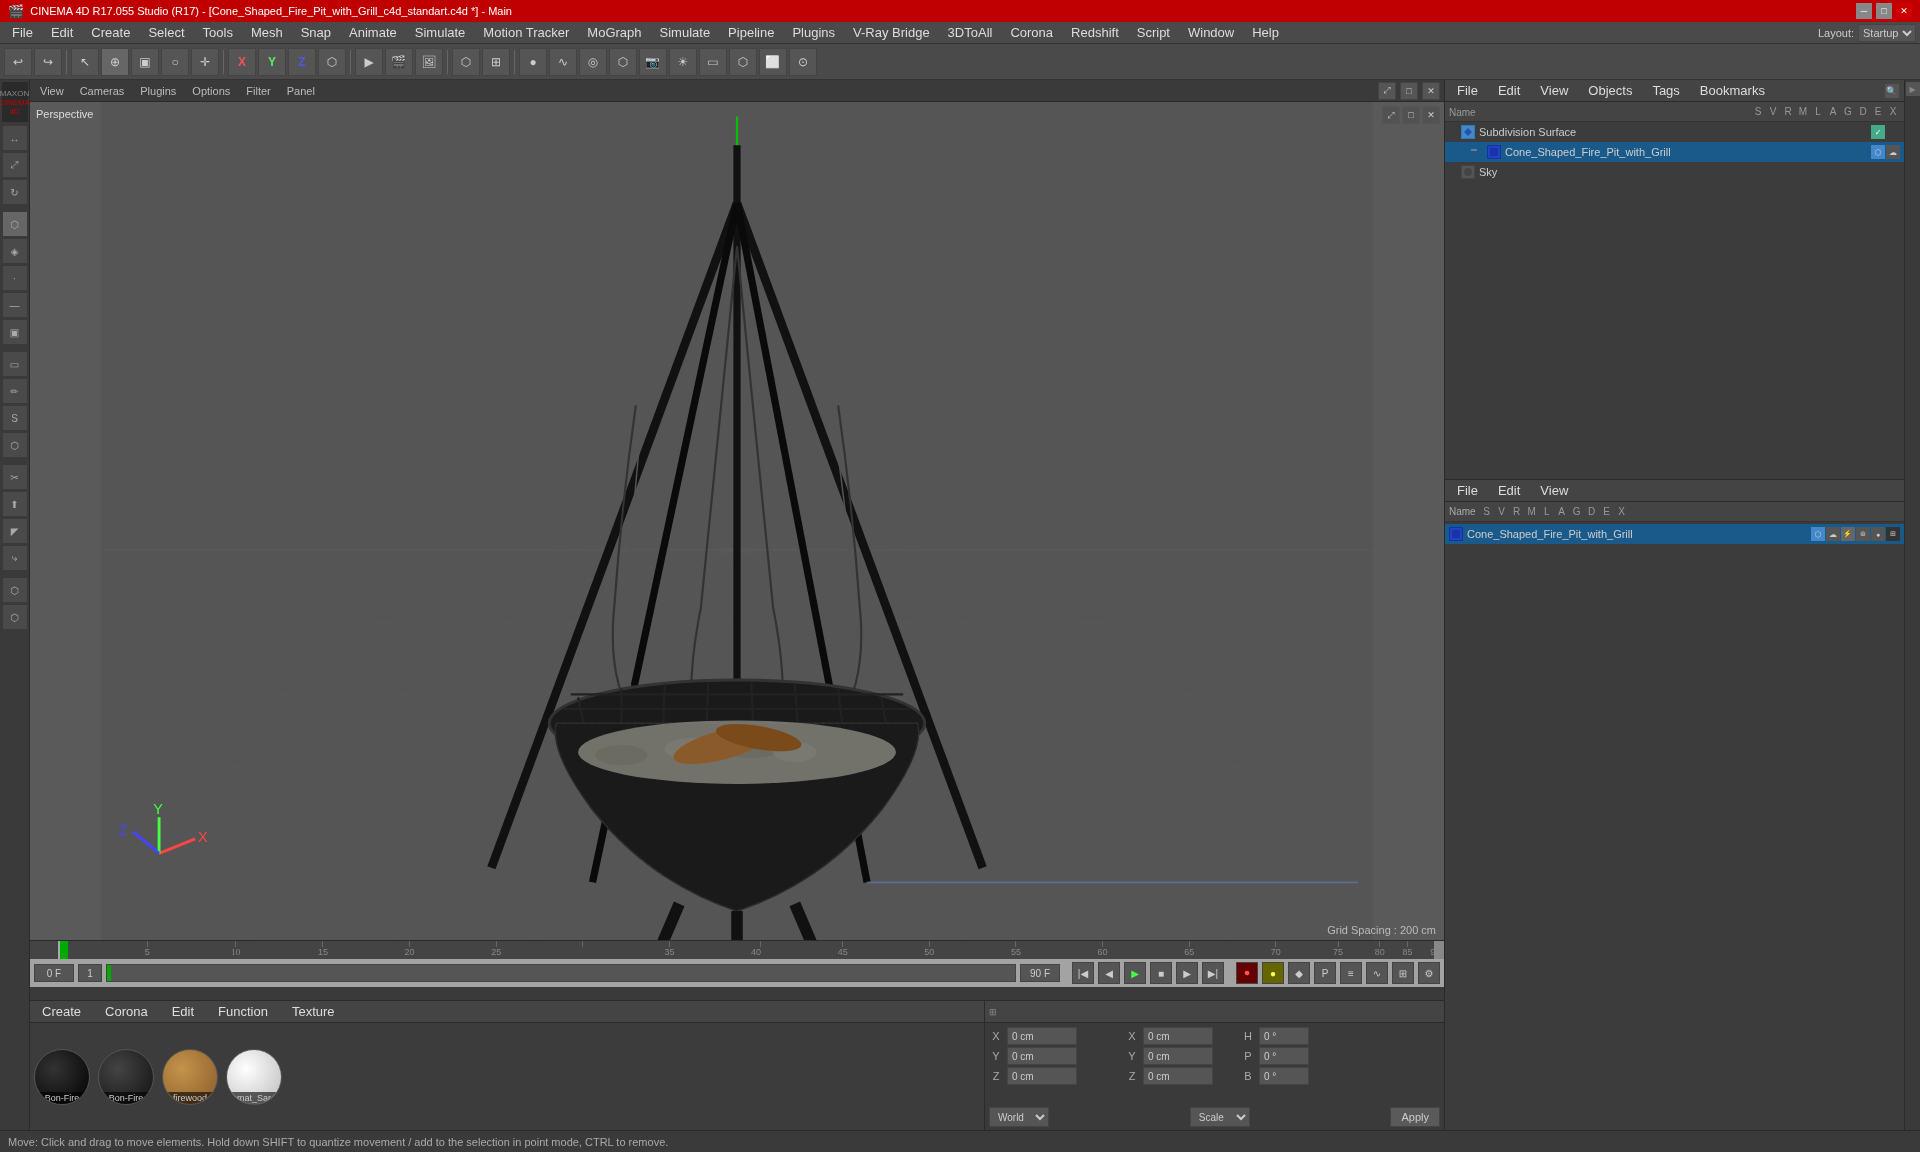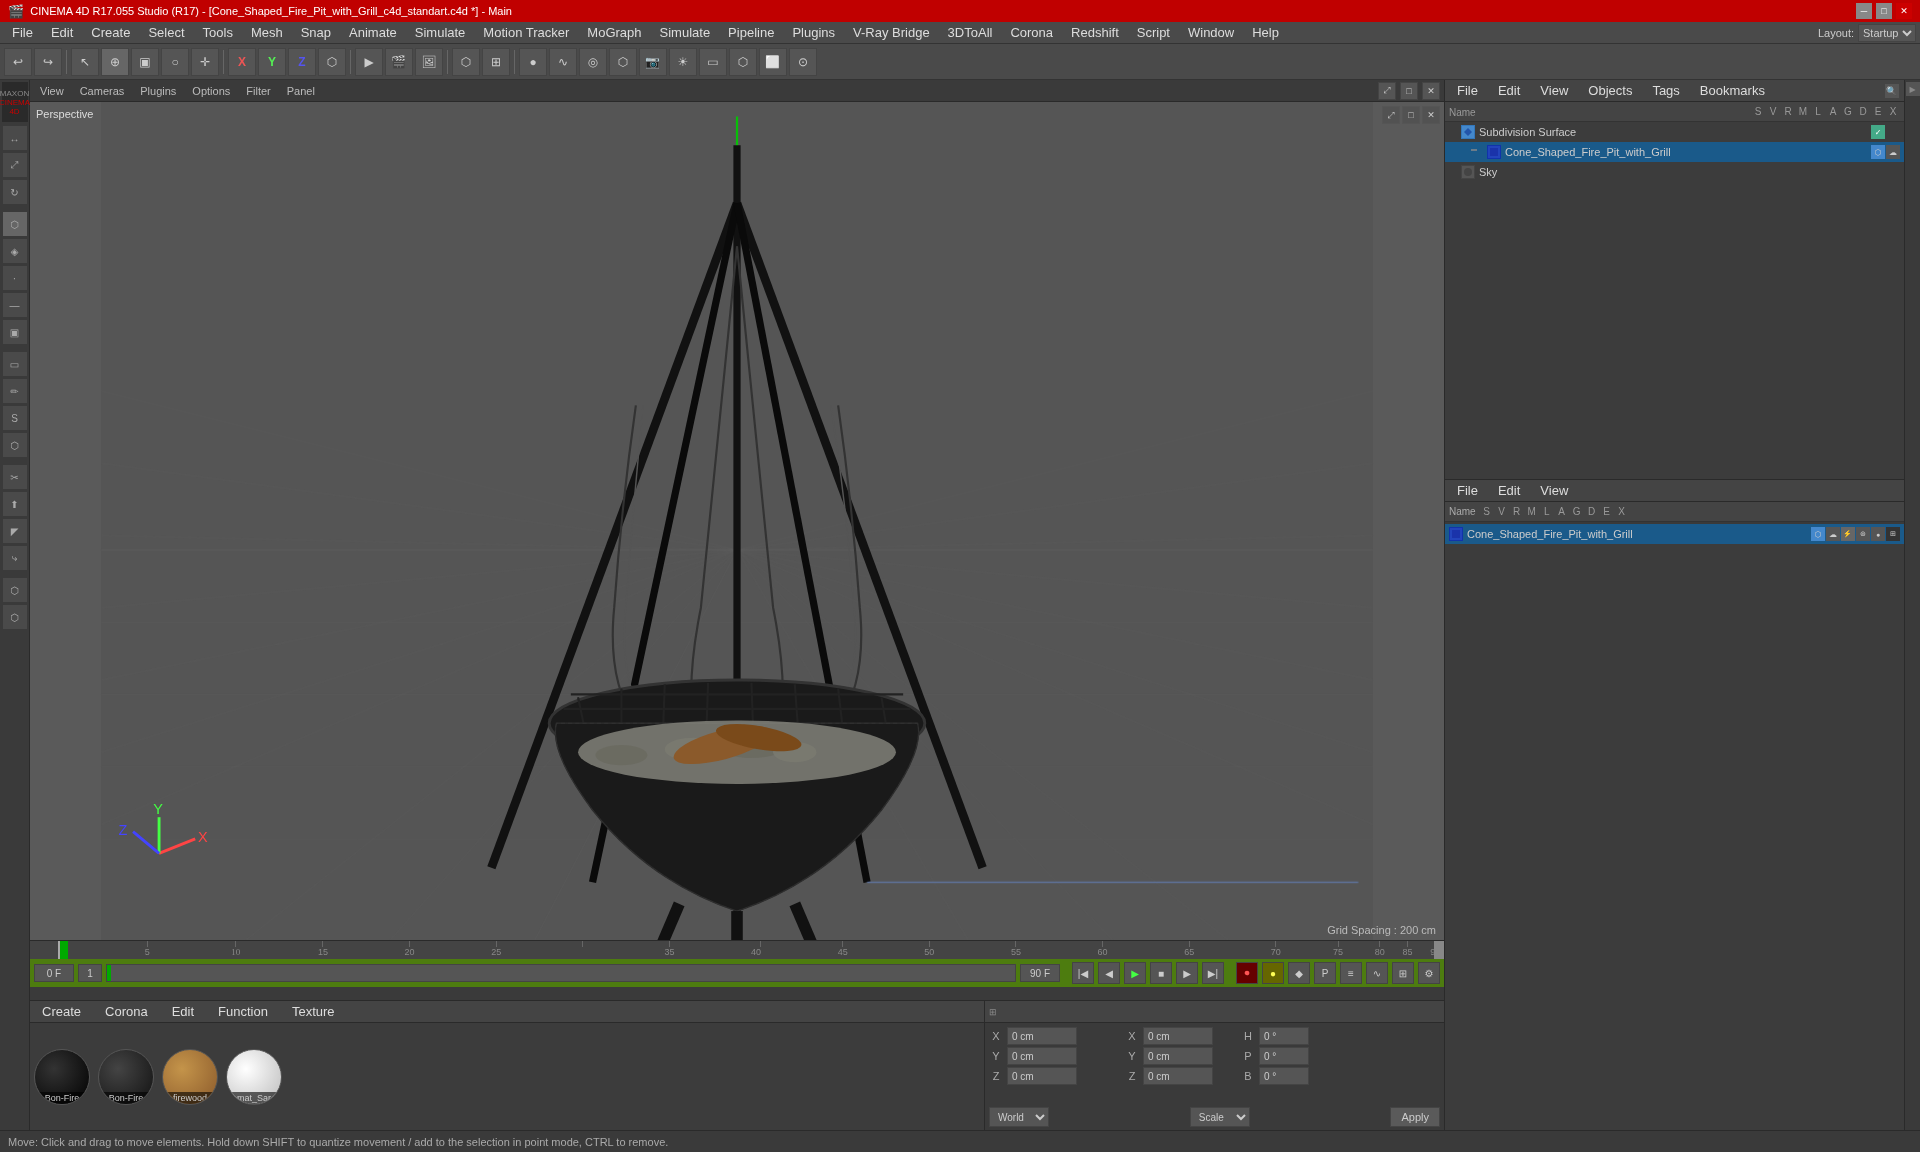--- a/index.html
+++ b/index.html
@@ -159,21 +159,21 @@
       height: 18px;
       background: #444;
       display: flex;
       align-items: center;
       padding: 0 4px;
       overflow: hidden;
       position: relative;
     }
     #timeline-controls {
       height: 28px;
-      background: #4d7c0f;
+      background: #a3a3a3;
       display: flex;
       align-items: center;
       padding: 0 4px;
       gap: 4px;
     }
     .tl-btn {
       width: 22px; height: 22px;
       background: #555;
       border: 1px solid #444;
       display: flex; align-items: center; justify-content: center;

